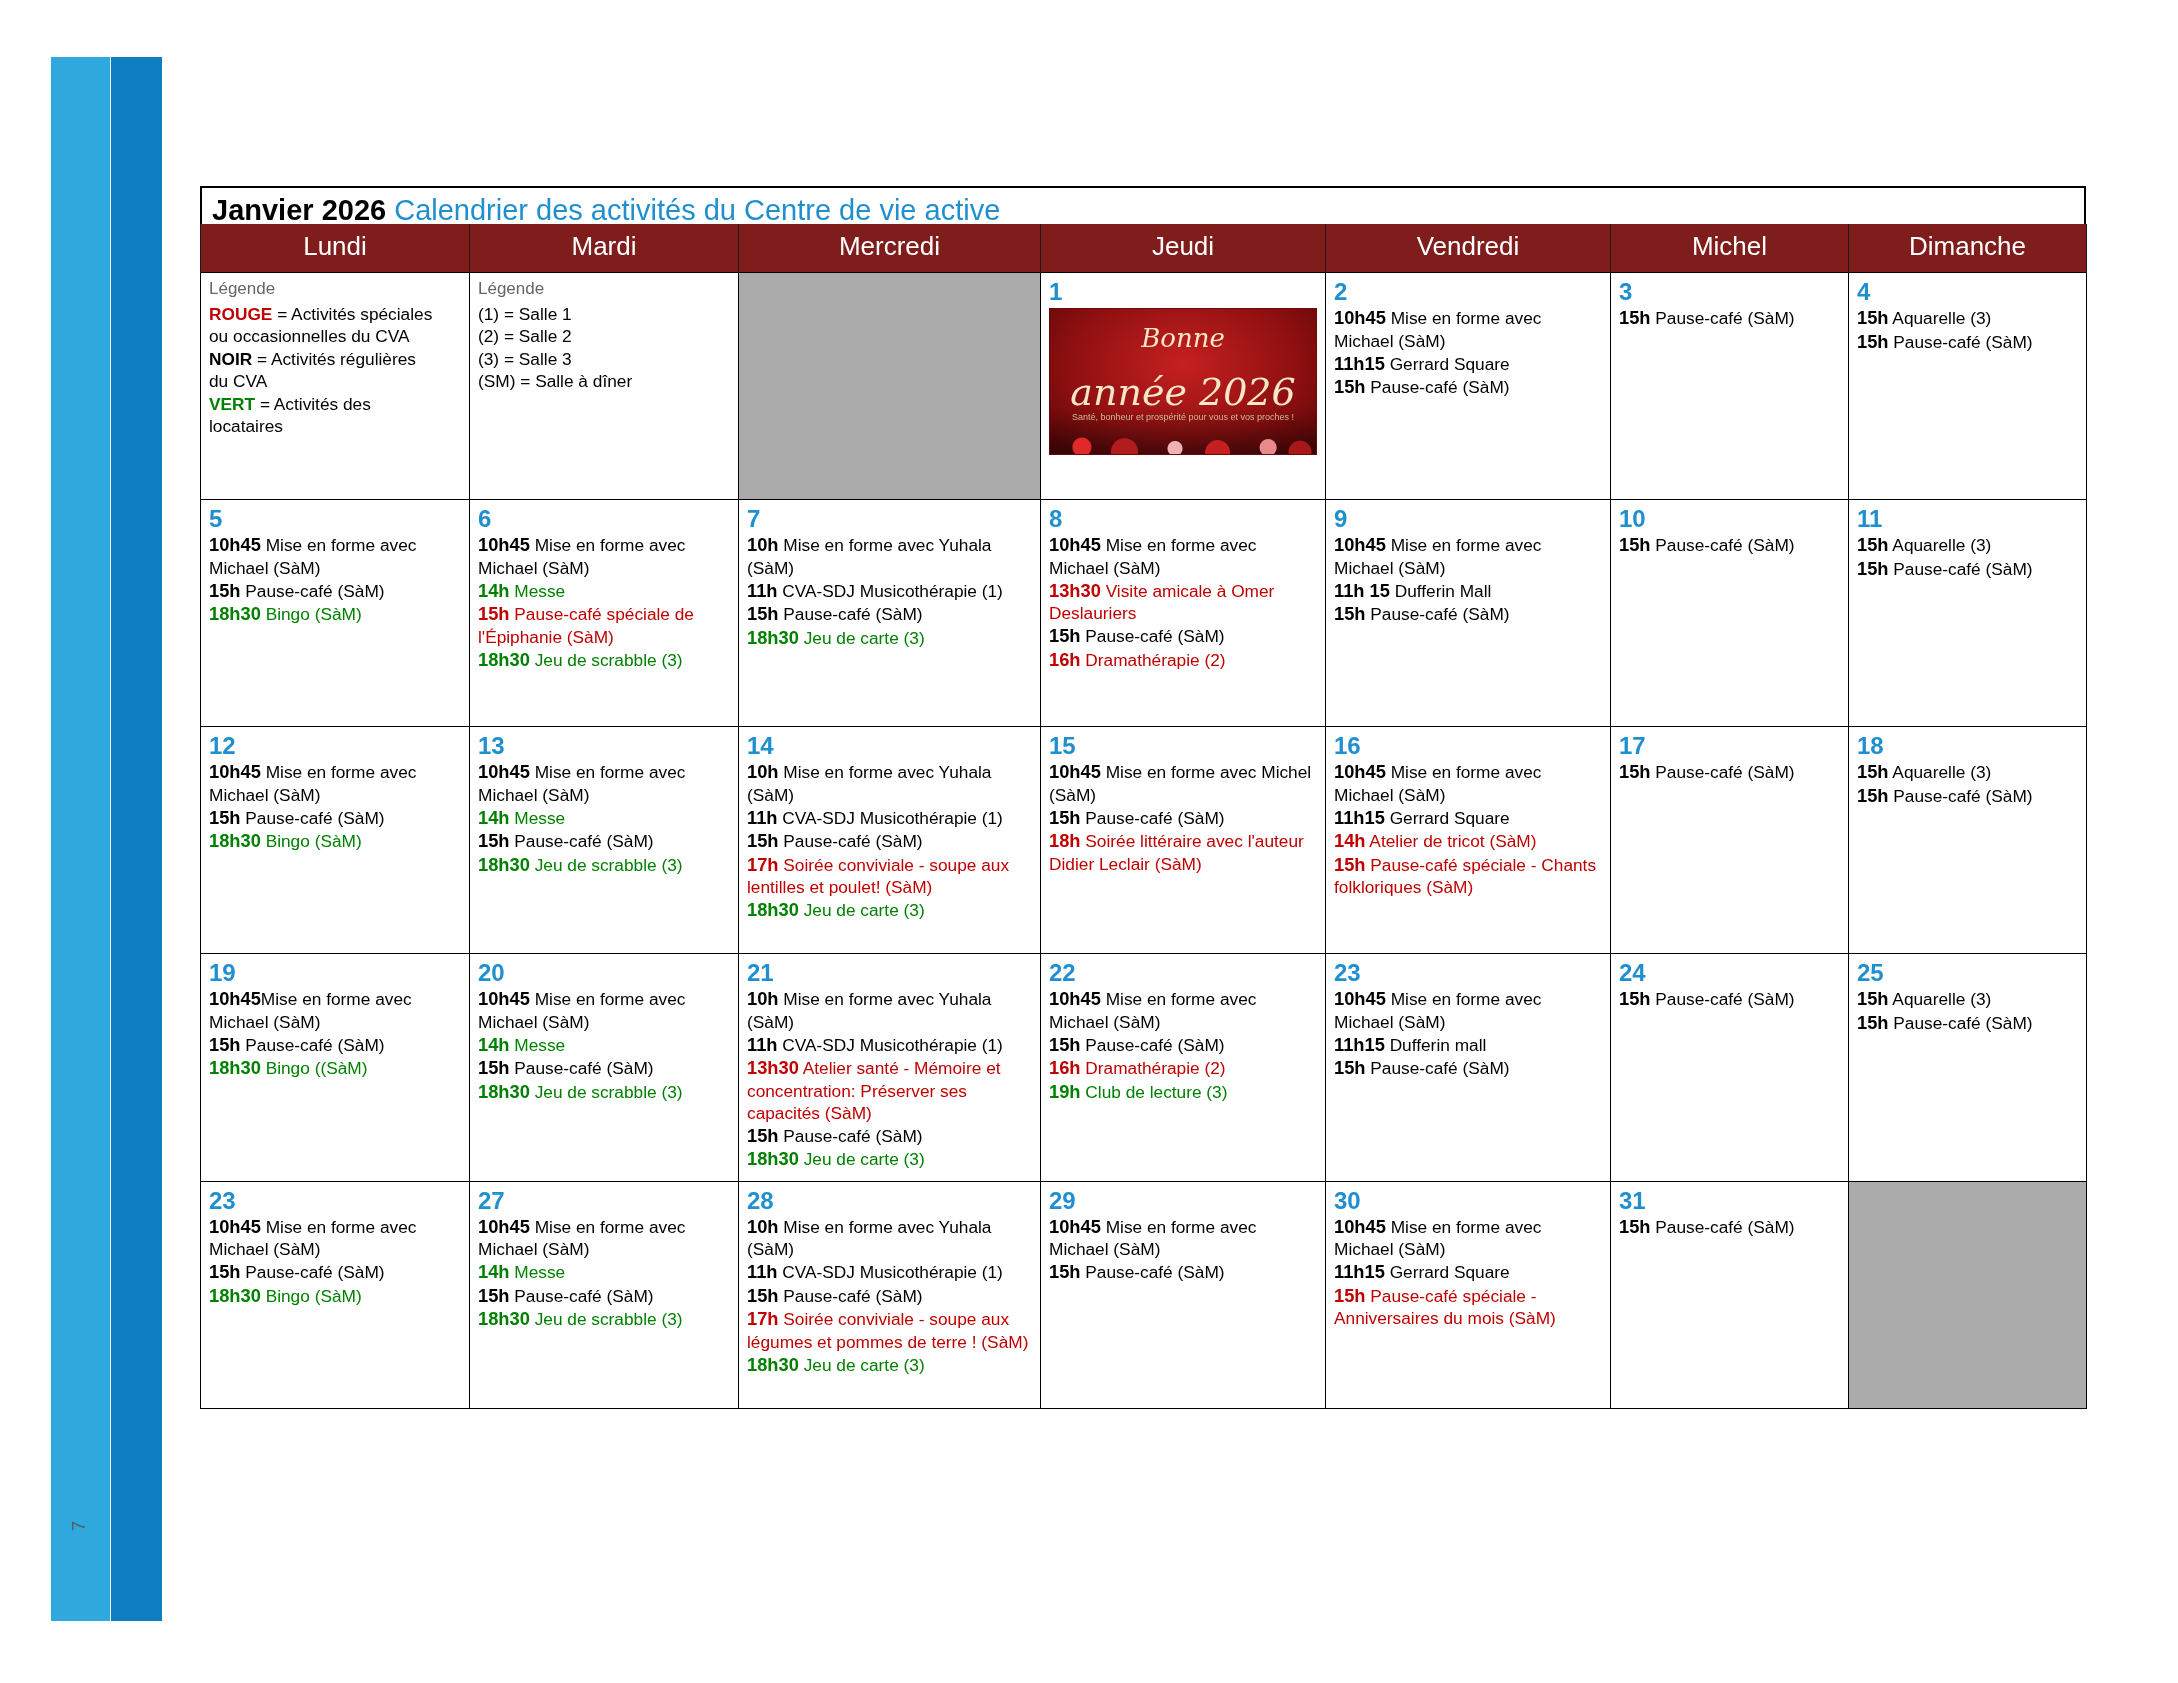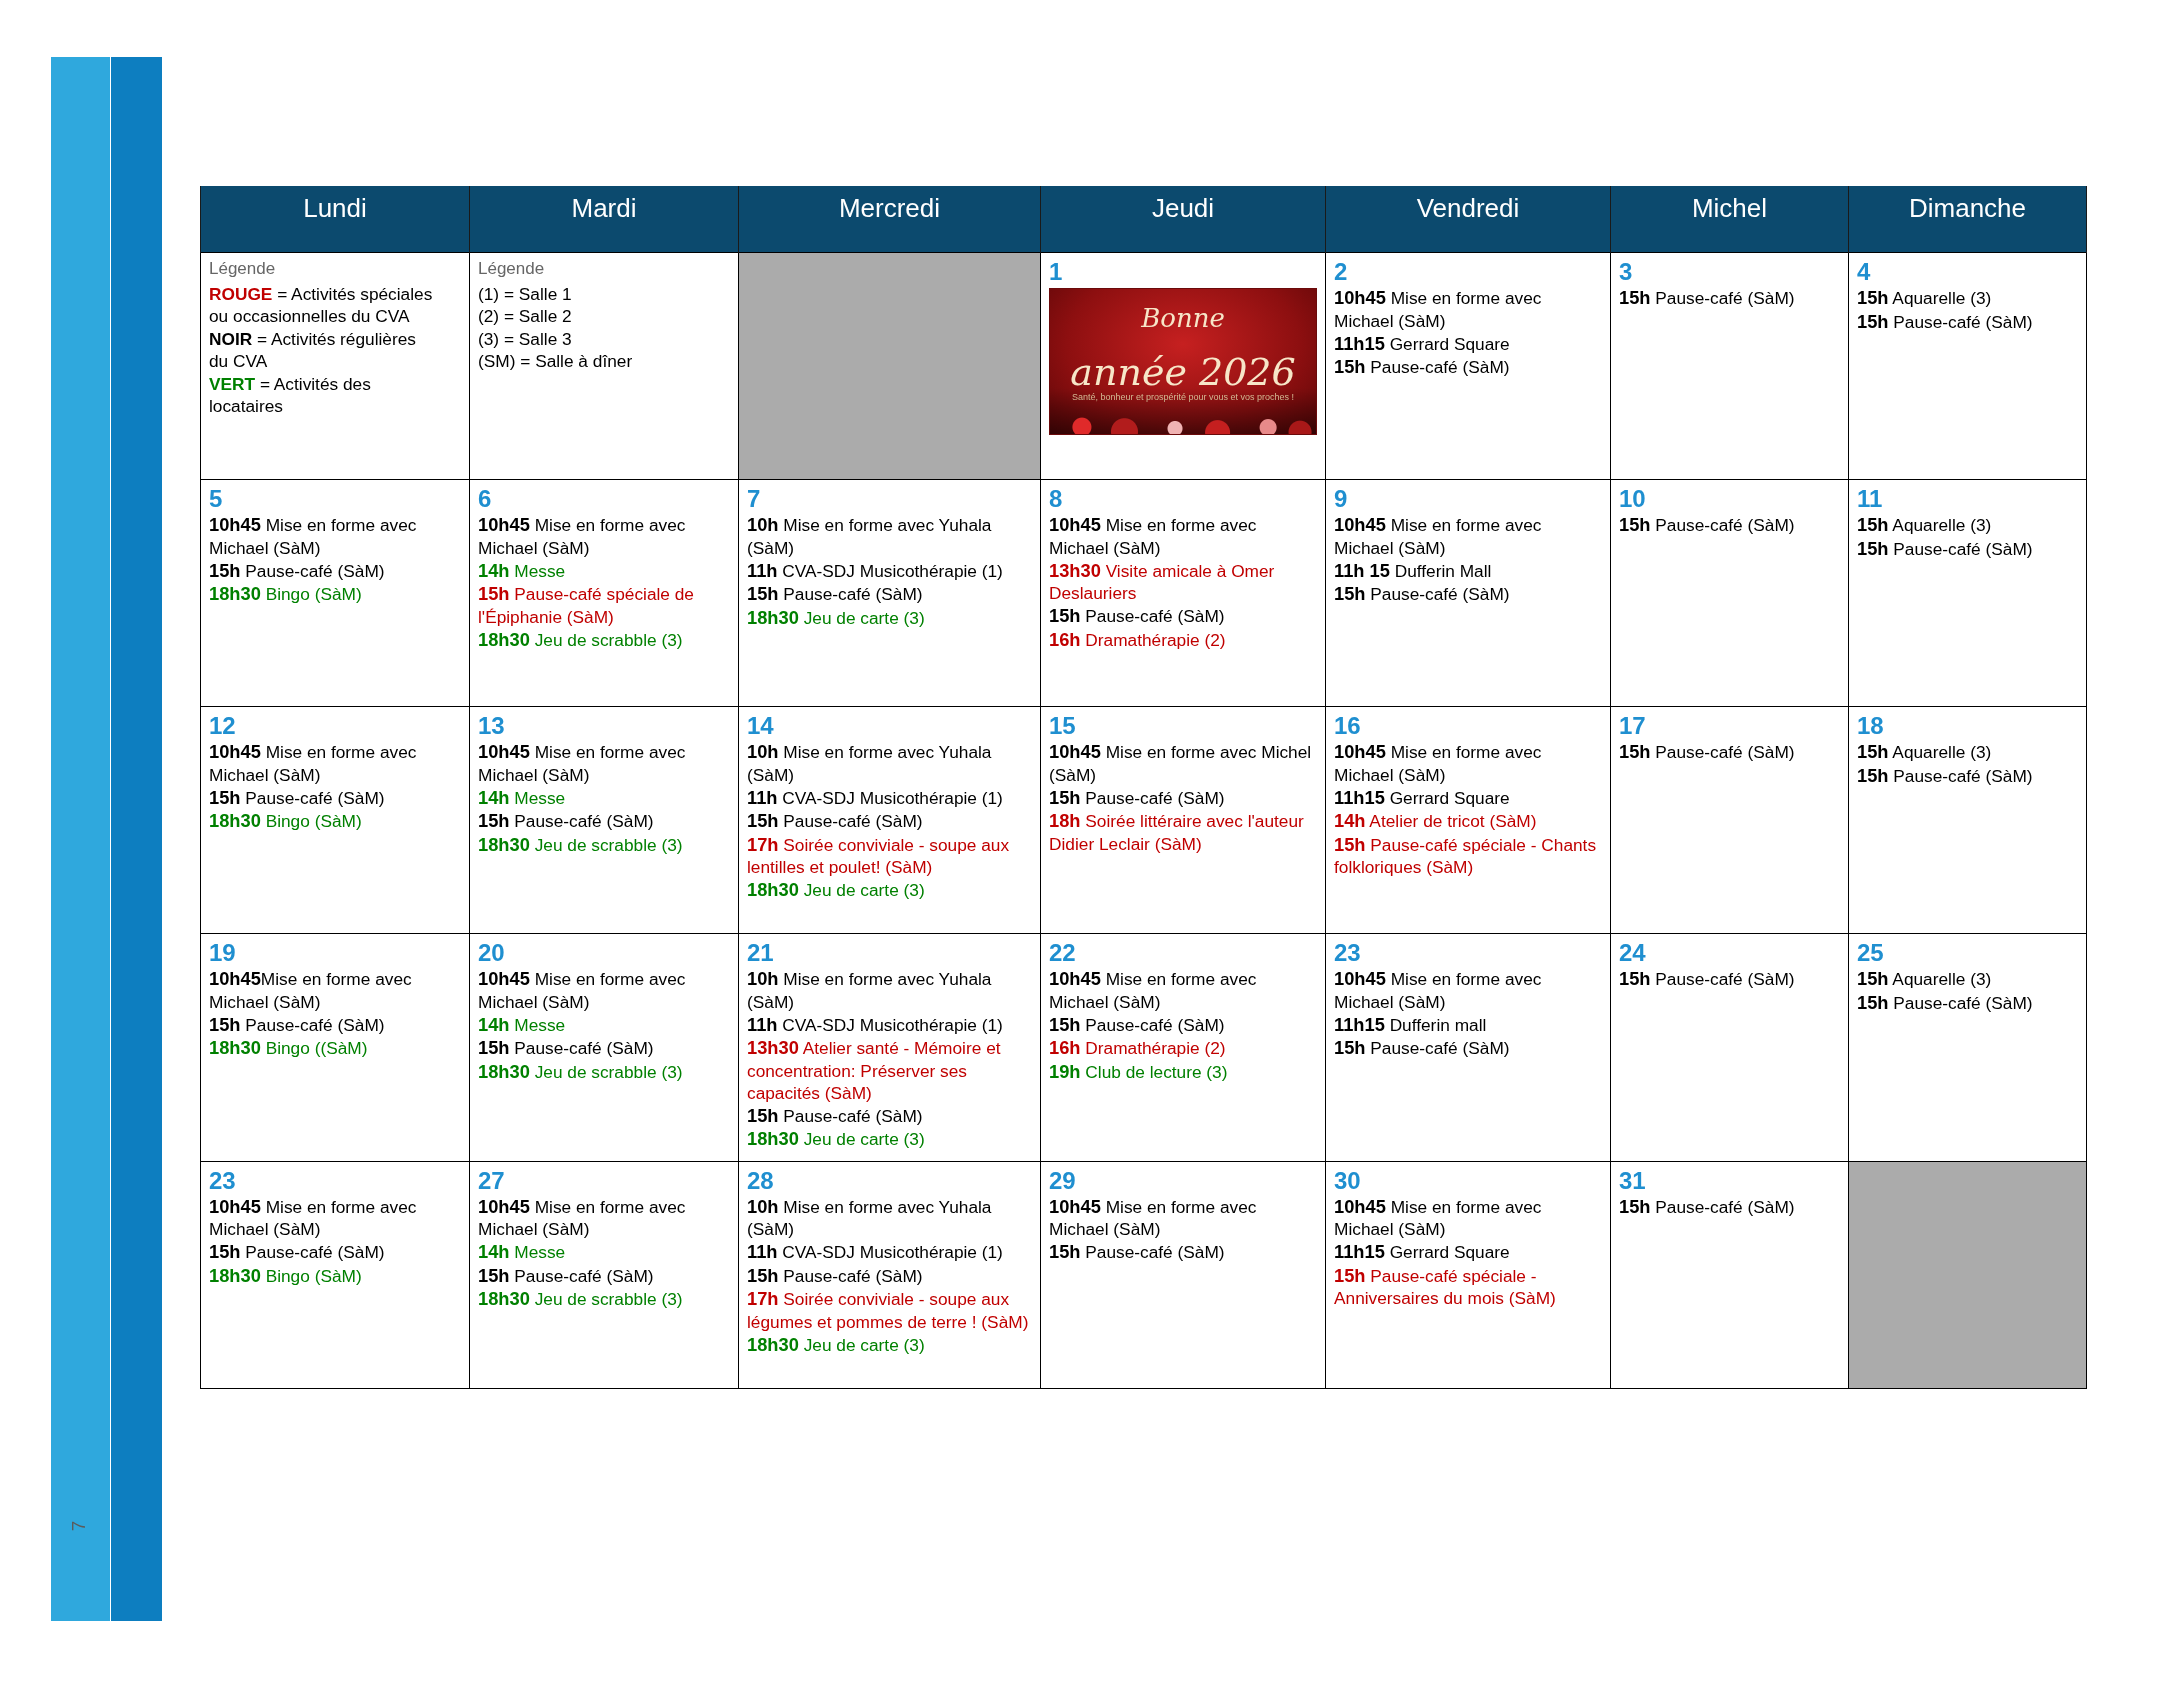--- a/index.html
+++ b/index.html
@@ -68,29 +68,29 @@
     font-size: 29px;
     color: #1F8FD0;
   }
 
   table.cal {
     border-collapse: collapse;
     width: 1886px;
     table-layout: fixed;
   }
   table.cal th {
-    background: #0c4a6e;
+    background: #7f1d1d;
     color: #ffffff;
     font-weight: normal;
     font-size: 26px;
     height: 40px;
     border-left: 1px solid #1a1a1a;
     border-right: 1px solid #1a1a1a;
     text-align: center;
-    padding: 2px 0 24px 0;
+    padding: 2px 0 6px 0;
   }
   table.cal td {
     border: 1px solid #000;
     vertical-align: top;
     padding: 6px 8px 10px 8px;
     height: 210px;
     overflow: hidden;
   }
   td.grey {
     background: #ABABAB;
@@ -188,20 +188,23 @@
   }
 </style>
 </head>
 <body>
 
 <div class="left-bar-outer"></div>
 <div class="left-bar-inner"></div>
 <div class="page-number">7</div>
 
 <div class="calendar">
+  <div class="title-row">
+    <span class="title-month">Janvier 2026</span><span class="title-rest"> Calendrier des activités du Centre de vie active</span>
+  </div>
   <table class="cal">
     <colgroup>
       <col style="width:269px">
         <col style="width:269px">
         <col style="width:302px">
         <col style="width:285px">
         <col style="width:285px">
         <col style="width:238px">
         <col style="width:238px">
     </colgroup>

